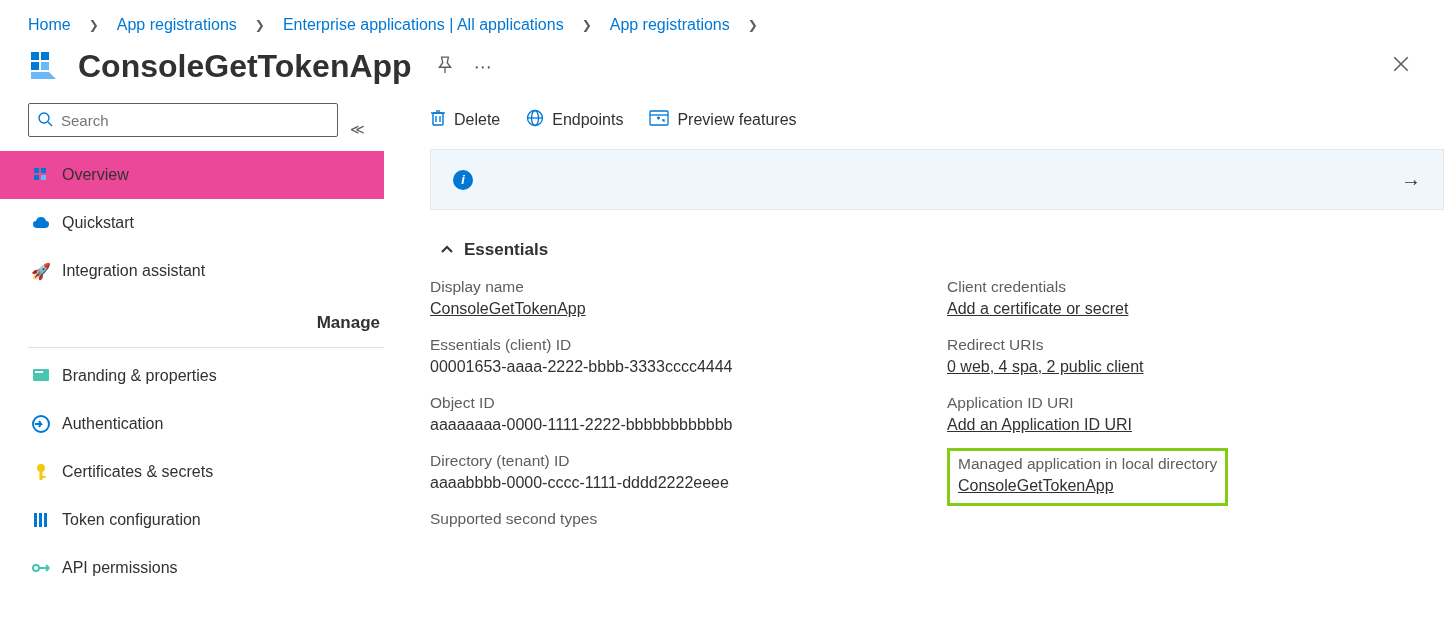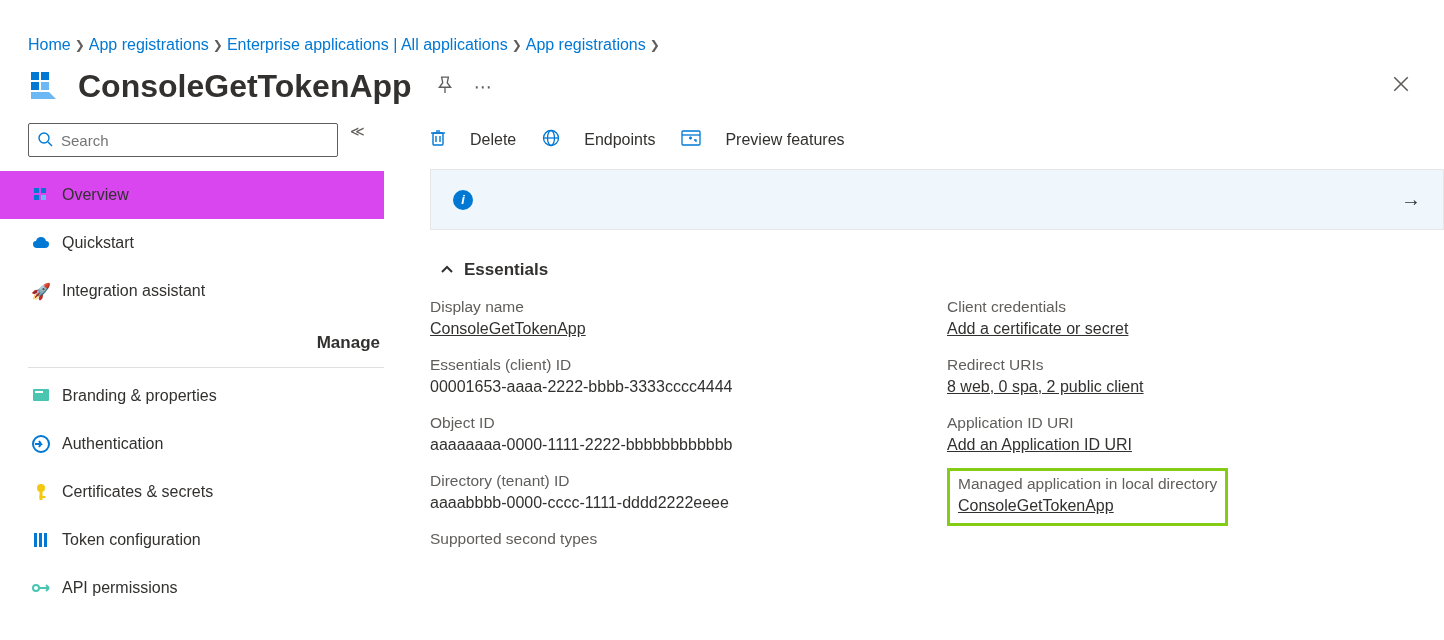--- a/index.html
+++ b/index.html
@@ -10,24 +10,23 @@
       background: #ffffff;
       width: 1444px;
     }
     a { color: #0078d4; text-decoration: none; cursor: pointer; }
     a.underline { text-decoration: underline; }
 
     
     .breadcrumb {
       display: flex;
       align-items: center;
-      gap: 4px;
+      gap: 18px;
       padding: 16px 28px 8px;
       font-size: 16px;
-      margin-top: 20px;
     }
     .breadcrumb .sep { color: #605e5c; font-size: 12px; }
     .breadcrumb a { color: #0078d4; }
 
     
     .title-row {
       display: flex;
       align-items: center;
       padding: 6px 28px 18px;
       gap: 14px;
@@ -54,60 +53,60 @@
     
     .layout {
       display: flex;
       padding-left: 28px;
     }
     .sidebar {
       width: 368px;
       flex-shrink: 0;
       padding-right: 12px;
     }
-    .search-row { display: flex; align-items: flex-start; gap: 12px; }
+    .search-row { display: flex; align-items: flex-end; gap: 12px; }
     .search-box {
       display: flex; align-items: center;
       border: 1px solid #605e5c;
       border-radius: 2px;
       height: 34px; width: 310px;
       padding: 0 8px; gap: 8px;
     }
     .search-box input {
       border: none; outline: none; flex: 1; font-size: 15px;
       background: transparent; color: #323130;
     }
     .collapse-caret { color: #605e5c; font-size: 14px; cursor: pointer; }
 
     .nav { margin-top: 14px; }
     .nav-item {
       display: flex; align-items: center; gap: 12px;
       height: 48px; padding: 0 10px;
       font-size: 16px; cursor: pointer;
       margin-left: -28px; padding-left: 32px;
     }
-    .nav-item.active { background: #d946ef; }
+    .nav-item.active { background: #ec4899; }
     .nav-icon { width: 18px; height: 18px; display:flex; align-items:center; justify-content:center; }
     .section-header {
       font-weight: 600; font-size: 17px;
       padding: 18px 4px 10px;
       text-align: right;
     }
     .section-divider {
       height: 1px; background: #e1dfdd; margin: 4px 0;
     }
 
     
     .main { flex: 1; padding-left: 34px; min-width: 0; }
     .toolbar {
       display: flex; gap: 26px; height: 40px; align-items: center;
       padding-bottom: 6px;
     }
     .tool-item {
-      display: flex; align-items: center; gap: 24px;
+      display: flex; align-items: center; gap: 8px;
       font-size: 16px; cursor: pointer; color: #323130;
     }
     .info-banner {
       background: #eff6fc;
       border: 1px solid #e6e6e6;
       display: flex; align-items: center; gap: 14px;
       padding: 18px 22px; margin-top: 6px;
       font-size: 16px; color: #323130;
     }
     .info-banner .arrow { margin-left: auto; color:#323130; font-size:20px; cursor:pointer;}
@@ -344,21 +343,21 @@
           <div class="field-label">Supported second types</div>
         </div>
       </div>
       <div class="col">
         <div class="field">
           <div class="field-label">Client credentials</div>
           <a class="underline field-value">Add a certificate or secret</a>
         </div>
         <div class="field">
           <div class="field-label">Redirect URIs</div>
-          <a class="underline field-value">8 web, 0 spa, 2 public client</a>
+          <a class="underline field-value">0 web, 4 spa, 2 public client</a>
         </div>
         <div class="field">
           <div class="field-label">Application ID URI</div>
           <a class="underline field-value">Add an Application ID URI</a>
         </div>
         <div class="highlight-box">
           <div class="field" style="margin-bottom:2px;">
             <div class="field-label">Managed application in local directory</div>
             <a class="underline field-value">ConsoleGetTokenApp</a>
           </div>

